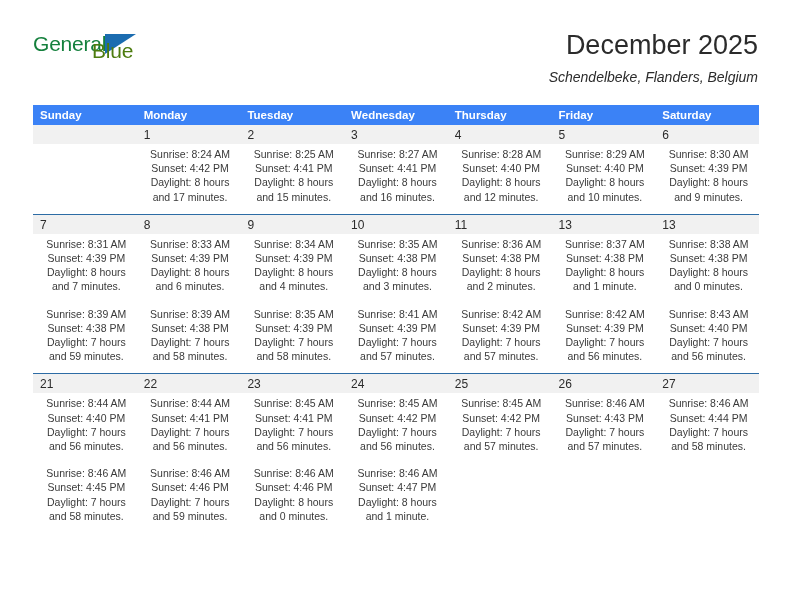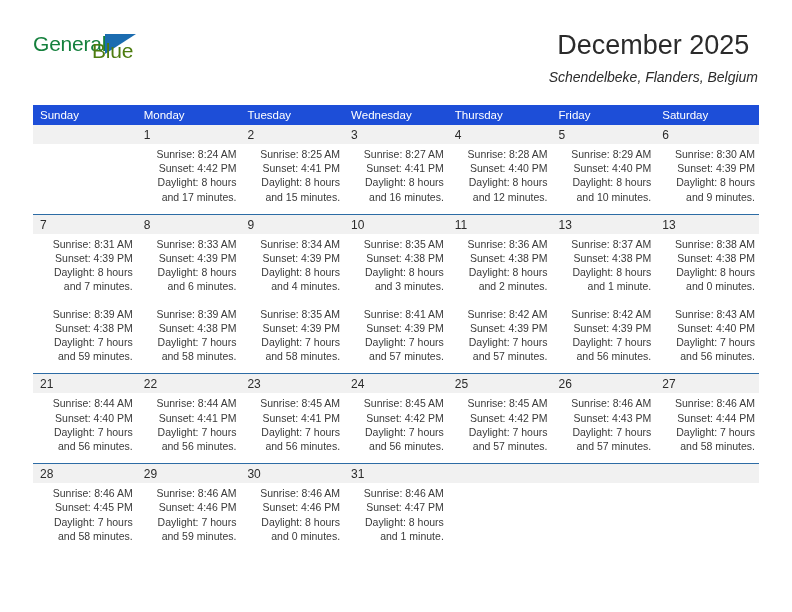--- a/index.html
+++ b/index.html
@@ -63,21 +63,21 @@
     font-size: 21px;
     line-height: 24px;
     color: #4d7c0f;
     letter-spacing: -0.2px;
   }
 
   .title-block {
     position: absolute;
     right: 34px;
     top: 28px;
-    text-align: center;
+    text-align: right;
     margin-left: 24px;
   }
   .cal-title {
     font-size: 27px;
     line-height: 34px;
     color: #2b2b2b;
     font-weight: normal;
     margin: 0;
     white-space: nowrap;
   }
@@ -95,24 +95,24 @@
     position: absolute;
     left: 33px;
     top: 105px;
     width: 726px;
     border-collapse: collapse;
     table-layout: fixed;
   }
   .calendar col { width: 103.71px; }
 
   .dow-row th {
-    background: #1d4ed8;
+    background: #3b82f6;
     color: #ffffff;
     font-size: 11.5px;
-    font-weight: normal;
+    font-weight: bold;
     text-align: left;
     padding: 4px 0 4px 7px;
     height: 19px;
     vertical-align: middle;
     border: none;
   }
 
   .num-row td {
     background: #f1f1f1;
     color: #2b2b2b;
@@ -130,21 +130,21 @@
   }
   .num-row td.empty {
     background: #f1f1f1;
   }
 
   .info-row td {
     background: #ffffff;
     color: #3a3a3a;
     font-size: 10.5px;
     line-height: 14.2px;
-    text-align: right;
+    text-align: center;
     padding: 3px 4px 10px 7px;
     vertical-align: top;
     border: none;
     height: 66px;
   }
   .info-row td.empty { background: #ffffff; }
 
   .info-line { display: block; white-space: nowrap; }
 </style>
 </head>
@@ -382,54 +382,45 @@
             <span class="info-line">Daylight: 7 hours</span>
             <span class="info-line">and 57 minutes.</span>
           </td>
           <td>
             <span class="info-line">Sunrise: 8:46 AM</span>
             <span class="info-line">Sunset: 4:44 PM</span>
             <span class="info-line">Daylight: 7 hours</span>
             <span class="info-line">and 58 minutes.</span>
           </td>
         </tr>
-        <tr class="num-row">
-          <td>28</td>
-          <td>29</td>
-          <td>30</td>
-          <td>31</td>
+        <tr class="info-row">
+          <td>
+            <span class="info-line">Sunrise: 8:46 AM</span>
+            <span class="info-line">Sunset: 4:45 PM</span>
+            <span class="info-line">Daylight: 7 hours</span>
+            <span class="info-line">and 58 minutes.</span>
+          </td>
+          <td>
+            <span class="info-line">Sunrise: 8:46 AM</span>
+            <span class="info-line">Sunset: 4:46 PM</span>
+            <span class="info-line">Daylight: 7 hours</span>
+            <span class="info-line">and 59 minutes.</span>
+          </td>
+          <td>
+            <span class="info-line">Sunrise: 8:46 AM</span>
+            <span class="info-line">Sunset: 4:46 PM</span>
+            <span class="info-line">Daylight: 8 hours</span>
+            <span class="info-line">and 0 minutes.</span>
+          </td>
+          <td>
+            <span class="info-line">Sunrise: 8:46 AM</span>
+            <span class="info-line">Sunset: 4:47 PM</span>
+            <span class="info-line">Daylight: 8 hours</span>
+            <span class="info-line">and 1 minute.</span>
+          </td>
           <td class="empty"></td>
           <td class="empty"></td>
           <td class="empty"></td>
         </tr>
-        <tr class="info-row">
-          <td>
-            <span class="info-line">Sunrise: 8:46 AM</span>
-            <span class="info-line">Sunset: 4:45 PM</span>
-            <span class="info-line">Daylight: 7 hours</span>
-            <span class="info-line">and 58 minutes.</span>
-          </td>
-          <td>
-            <span class="info-line">Sunrise: 8:46 AM</span>
-            <span class="info-line">Sunset: 4:46 PM</span>
-            <span class="info-line">Daylight: 7 hours</span>
-            <span class="info-line">and 59 minutes.</span>
-          </td>
-          <td>
-            <span class="info-line">Sunrise: 8:46 AM</span>
-            <span class="info-line">Sunset: 4:46 PM</span>
-            <span class="info-line">Daylight: 8 hours</span>
-            <span class="info-line">and 0 minutes.</span>
-          </td>
-          <td>
-            <span class="info-line">Sunrise: 8:46 AM</span>
-            <span class="info-line">Sunset: 4:47 PM</span>
-            <span class="info-line">Daylight: 8 hours</span>
-            <span class="info-line">and 1 minute.</span>
-          </td>
-          <td class="empty"></td>
-          <td class="empty"></td>
-          <td class="empty"></td>
-        </tr>
       </tbody>
   </table>
 
 </div>
 
 </body></html>

